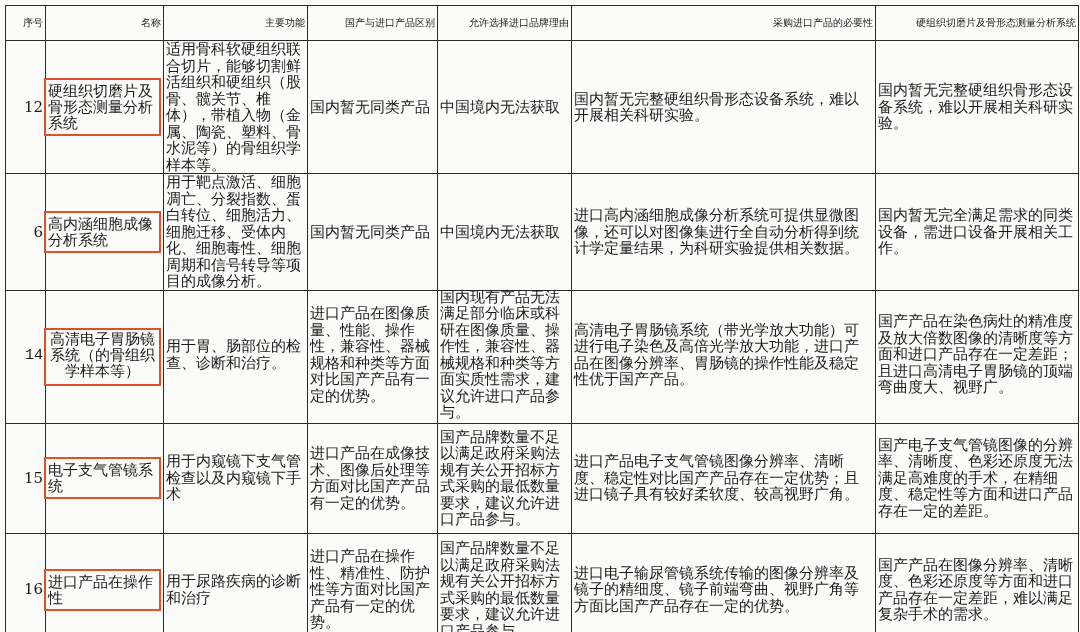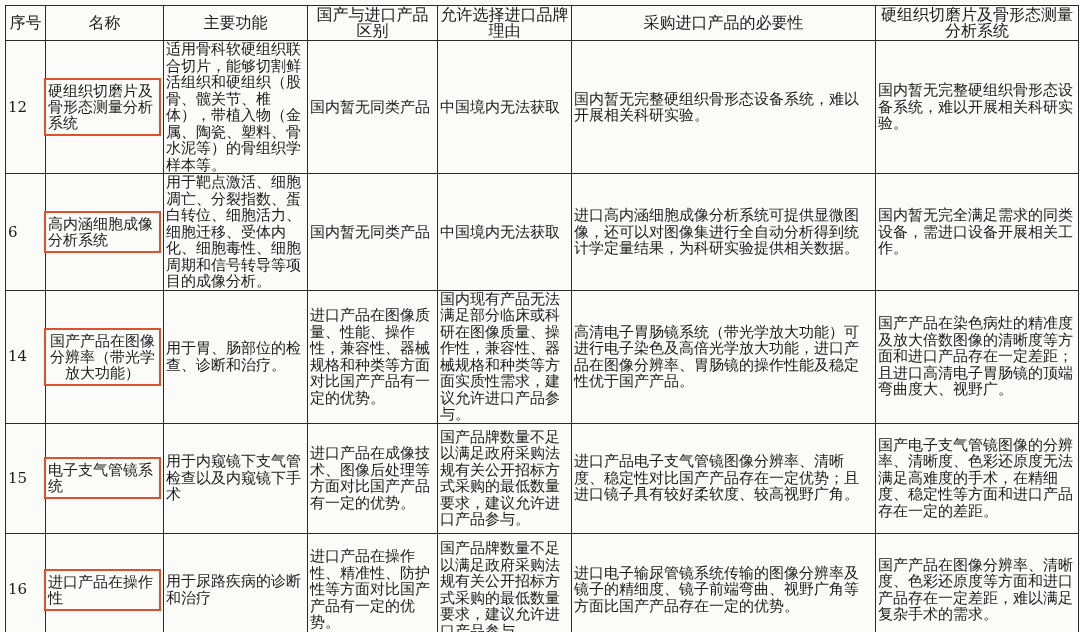--- a/index.html
+++ b/index.html
@@ -3,29 +3,29 @@
 <meta charset="utf-8">
 <style>
   html, body { margin: 0; padding: 0; background: #ffffff; }
   body { width: 1080px; height: 632px; overflow: hidden; position: relative;
          font-family: "DejaVu Serif", "Liberation Serif", serif; color: #1a1a1a; }
   .page { position: absolute; left: 0; top: 0; width: 1080px; height: 632px; background: #fbfbfa; }
   table.doc { position: absolute; left: 5px; top: 5px; border-collapse: collapse;
               table-layout: fixed; width: 1073px; }
   table.doc td, table.doc th { border: 1.5px solid #2a2a2a; font-size: 15px; line-height: 16.5px;
               padding: 0 2px; vertical-align: middle; font-weight: normal; word-break: break-all; }
-  table.doc th { height: 34px; text-align: center; font-size: 16px; }
-  td.num { text-align: left; font-size: 11px; margin-top: 24px; }
+  table.doc th { height: 34px; text-align: right; font-size: 10px; }
+  td.num { text-align: right; font-size: 11px; margin-top: 24px; }
   td.left { text-align: left; }
   .name-box { display: inline-block; border: 2.5px solid #e0502a; border-radius: 0;
               padding: 3px 2px; margin-left: -4px; text-align: left; line-height: 16px; }
   .name-box.center { text-align: center; }
   tr.r12 td { height: 111px; }
   tr.r13 td { height: 106px; }
-  tr.r14 td { height: 114px; }
+  tr.r14 td { height: 114px; font-family: Liberation Mono, monospace; }
   tr.r15 td { height: 109px; }
   tr.r16 td { height: 112px; }
 </style>
 </head>
 <body>
 
 <div class="page">
   <table class="doc">
     <colgroup>
       <col style="width:40px">
@@ -66,21 +66,21 @@
         </td>
         <td class="left">用于靶点激活、细胞凋亡、分裂指数、蛋白转位、细胞活力、细胞迁移、受体内化、细胞毒性、细胞周期和信号转导等项目的成像分析。</td>
         <td class="left">国内暂无同类产品</td>
         <td class="left">中国境内无法获取</td>
         <td class="left">进口高内涵细胞成像分析系统可提供显微图像，还可以对图像集进行全自动分析得到统计学定量结果，为科研实验提供相关数据。</td>
         <td class="left">国内暂无完全满足需求的同类设备，需进口设备开展相关工作。</td>
       </tr>
       <tr class="r14">
         <td class="num">14</td>
         <td class="left">
-          <span class="name-box center">国产产品在图像分辨率（带光学放大功能）</span>
+          <span class="name-box center">高清电子胃肠镜系统（的骨组织学样本等）</span>
         </td>
         <td class="left">用于胃、肠部位的检查、诊断和治疗。</td>
         <td class="left">进口产品在图像质量、性能、操作性，兼容性、器械规格和种类等方面对比国产产品有一定的优势。</td>
         <td class="left">国内现有产品无法满足部分临床或科研在图像质量、操作性，兼容性、器械规格和种类等方面实质性需求，建议允许进口产品参与。</td>
         <td class="left">高清电子胃肠镜系统（带光学放大功能）可进行电子染色及高倍光学放大功能，进口产品在图像分辨率、胃肠镜的操作性能及稳定性优于国产产品。</td>
         <td class="left">国产产品在染色病灶的精准度及放大倍数图像的清晰度等方面和进口产品存在一定差距；且进口高清电子胃肠镜的顶端弯曲度大、视野广。</td>
       </tr>
       <tr class="r15">
         <td class="num">15</td>
         <td class="left">

